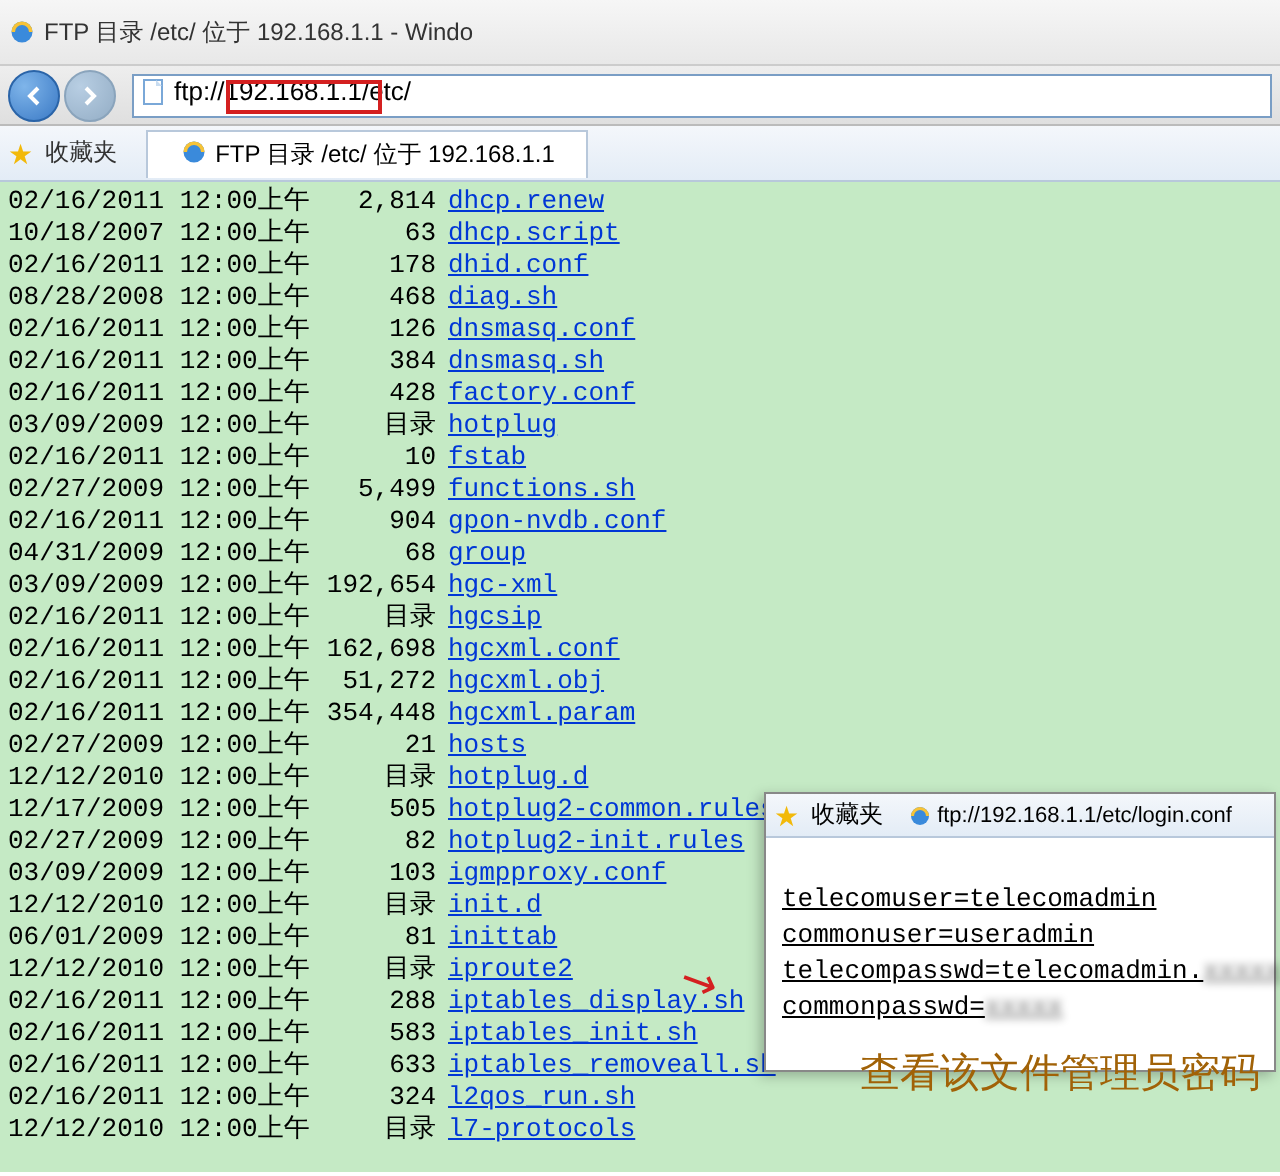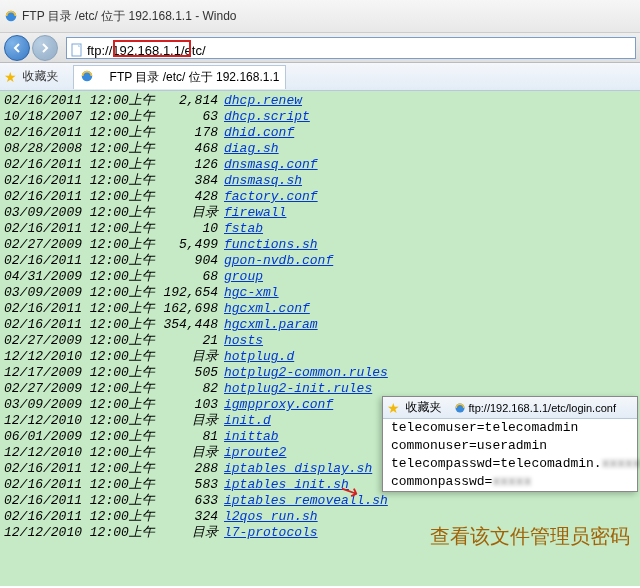--- a/index.html
+++ b/index.html
@@ -3,38 +3,38 @@
 <meta charset="utf-8">
 <style>
 * { margin: 0; padding: 0; box-sizing: border-box; }
 body { font-family: "Microsoft YaHei", SimSun, Arial, sans-serif; font-size: 12px; background: #fff; width: 640px; height: 588px; overflow: hidden; position: relative; }
 .titlebar { background: linear-gradient(#f6f6f6, #e8e8e8); border-bottom: 1px solid #ccc; height: 22px; display: flex; align-items: center; padding: 16px 4px; gap: 4px; }
 .ie-icon { width: 14px; height: 14px; }
 .titlebar-text { font-size: 12px; color: #333; }
 .navbar { background: linear-gradient(#eee, #dfdfdf); border-bottom: 1px solid #bbb; height: 30px; display: flex; align-items: center; padding: 0 4px; gap: 2px; }
 .nav-btn { width: 26px; height: 26px; border-radius: 13px; background: radial-gradient(circle at 30% 30%, #7fb5ea, #3a79c5); display: flex; align-items: center; justify-content: center; color: #fff; font-size: 13px; font-weight: bold; cursor: pointer; border: 1px solid #2a64a8; }
 .nav-fwd { background: radial-gradient(circle at 30% 30%, #b8cee3, #93adc5); border-color: #8aa4bc; }
-.url-wrap { flex: 1; display: flex; align-items: flex-end; background: #fff; border: 1px solid #7a9ec5; height: 22px; margin-left: 6px; position: relative; }
+.url-wrap { flex: 1; display: flex; align-items: flex-start; background: #fff; border: 1px solid #7a9ec5; height: 22px; margin-left: 6px; position: relative; }
 .url-page-icon { width: 16px; height: 16px; margin: 0 2px; display: flex; align-items: center; justify-content: center; font-size: 11px; color: #5a8acb; }
 .url-input { border: none; outline: none; font-size: 13px; font-family: Arial, sans-serif; flex: 1; color: #000; background: transparent; }
 .url-highlight { position: absolute; left: 46px; top: 2px; width: 78px; height: 17px; border: 2px solid #d42020; pointer-events: none; }
 .favbar { background: linear-gradient(#f4f7fb, #e3ecf6); border-bottom: 1px solid #b8c8db; height: 28px; display: flex; align-items: center; padding: 0 4px; gap: 6px; }
 .star { color: #f2b90a; font-size: 14px; }
 .fav-label { color: #333; }
-.tab { background: #fff; border: 1px solid #b8c8db; border-bottom: none; padding: 3px 6px; display: flex; align-items: center; gap: 16px; margin-left: 8px; }
-.content { background: #c5eac5; height: 495px; overflow: hidden; font-family: "SimSun", "Courier New", monospace; font-size: 13px; line-height: 16px; padding: 2px 4px; position: relative; font-style: italic; }
+.tab { background: #fff; border: 1px solid #b8c8db; border-bottom: none; padding: 3px 16px; display: flex; align-items: center; gap: 4px; margin-left: 8px; }
+.content { background: #c5eac5; height: 495px; overflow: hidden; font-family: "SimSun", "Courier New", monospace; font-size: 13px; line-height: 16px; padding: 2px 4px; position: relative; }
 .row { white-space: pre; color: #000; }
 .row a { color: #0037d6; text-decoration: underline; cursor: pointer; }
 .dt { display: inline-block; width: 150px; }
 .sz { display: inline-block; width: 64px; text-align: right; margin-right: 6px; }
 .annotation { position: absolute; right: 10px; top: 523px; font-family: "Microsoft YaHei", SimHei, sans-serif; font-size: 20px; color: #a16207; text-align: right; }
 .arrow { position: absolute; color: #d42020; font-size: 22px; transform: rotate(-25deg); }
 .popup { position: absolute; right: 2px; top: 396px; width: 256px; background: #fff; border: 1px solid #888; box-shadow: -2px 2px 6px rgba(0,0,0,0.25); }
 .popup-favbar { background: linear-gradient(#f4f7fb, #e3ecf6); border-bottom: 1px solid #b8c8db; height: 22px; display: flex; align-items: center; padding: 0 4px; gap: 6px; }
-.popup-body { padding: 0 8px; font-family: "SimSun", "Courier New", monospace; font-size: 13px; line-height: 18px; background: #fff; }
+.popup-body { padding: 22px 8px; font-family: "SimSun", "Courier New", monospace; font-size: 13px; line-height: 18px; background: #fff; text-decoration: underline; }
 .blur { filter: blur(2px); opacity: 0.6; }
 </style>
 </head>
 <body>
 
 <div class="titlebar">
   <span class="ie-icon">
     <svg viewBox="0 0 16 16">
         <circle cx="8" cy="8" r="6" fill="#3a8adb"></circle>
         <path d="M3 8 a5 5 0 0 1 10 0" fill="none" stroke="#f7c337" stroke-width="2"></path>
@@ -81,27 +81,29 @@
 </div>
 
 <div class="content" id="listing">
     <div class="row"><span class="dt">02/16/2011 12:00上午</span><span class="sz">2,814</span><a>dhcp.renew</a></div>
     <div class="row"><span class="dt">10/18/2007 12:00上午</span><span class="sz">63</span><a>dhcp.script</a></div>
     <div class="row"><span class="dt">02/16/2011 12:00上午</span><span class="sz">178</span><a>dhid.conf</a></div>
     <div class="row"><span class="dt">08/28/2008 12:00上午</span><span class="sz">468</span><a>diag.sh</a></div>
     <div class="row"><span class="dt">02/16/2011 12:00上午</span><span class="sz">126</span><a>dnsmasq.conf</a></div>
     <div class="row"><span class="dt">02/16/2011 12:00上午</span><span class="sz">384</span><a>dnsmasq.sh</a></div>
     <div class="row"><span class="dt">02/16/2011 12:00上午</span><span class="sz">428</span><a>factory.conf</a></div>
-    <div class="row"><span class="dt">03/09/2009 12:00上午</span><span class="sz">目录</span><a>firewall</a></div>
+    <div class="row"><span class="dt">03/09/2009 12:00上午</span><span class="sz">目录</span><a>hotplug</a></div>
     <div class="row"><span class="dt">02/16/2011 12:00上午</span><span class="sz">10</span><a>fstab</a></div>
     <div class="row"><span class="dt">02/27/2009 12:00上午</span><span class="sz">5,499</span><a>functions.sh</a></div>
     <div class="row"><span class="dt">02/16/2011 12:00上午</span><span class="sz">904</span><a>gpon-nvdb.conf</a></div>
     <div class="row"><span class="dt">04/31/2009 12:00上午</span><span class="sz">68</span><a>group</a></div>
     <div class="row"><span class="dt">03/09/2009 12:00上午</span><span class="sz">192,654</span><a>hgc-xml</a></div>
+    <div class="row"><span class="dt">02/16/2011 12:00上午</span><span class="sz">目录</span><a>hgcsip</a></div>
     <div class="row"><span class="dt">02/16/2011 12:00上午</span><span class="sz">162,698</span><a>hgcxml.conf</a></div>
+    <div class="row"><span class="dt">02/16/2011 12:00上午</span><span class="sz">51,272</span><a>hgcxml.obj</a></div>
     <div class="row"><span class="dt">02/16/2011 12:00上午</span><span class="sz">354,448</span><a>hgcxml.param</a></div>
     <div class="row"><span class="dt">02/27/2009 12:00上午</span><span class="sz">21</span><a>hosts</a></div>
     <div class="row"><span class="dt">12/12/2010 12:00上午</span><span class="sz">目录</span><a>hotplug.d</a></div>
     <div class="row"><span class="dt">12/17/2009 12:00上午</span><span class="sz">505</span><a>hotplug2-common.rules</a></div>
     <div class="row"><span class="dt">02/27/2009 12:00上午</span><span class="sz">82</span><a>hotplug2-init.rules</a></div>
     <div class="row"><span class="dt">03/09/2009 12:00上午</span><span class="sz">103</span><a>igmpproxy.conf</a></div>
     <div class="row"><span class="dt">12/12/2010 12:00上午</span><span class="sz">目录</span><a>init.d</a></div>
     <div class="row"><span class="dt">06/01/2009 12:00上午</span><span class="sz">81</span><a>inittab</a></div>
     <div class="row"><span class="dt">12/12/2010 12:00上午</span><span class="sz">目录</span><a>iproute2</a></div>
     <div class="row"><span class="dt">02/16/2011 12:00上午</span><span class="sz">288</span><a>iptables_display.sh</a></div>

